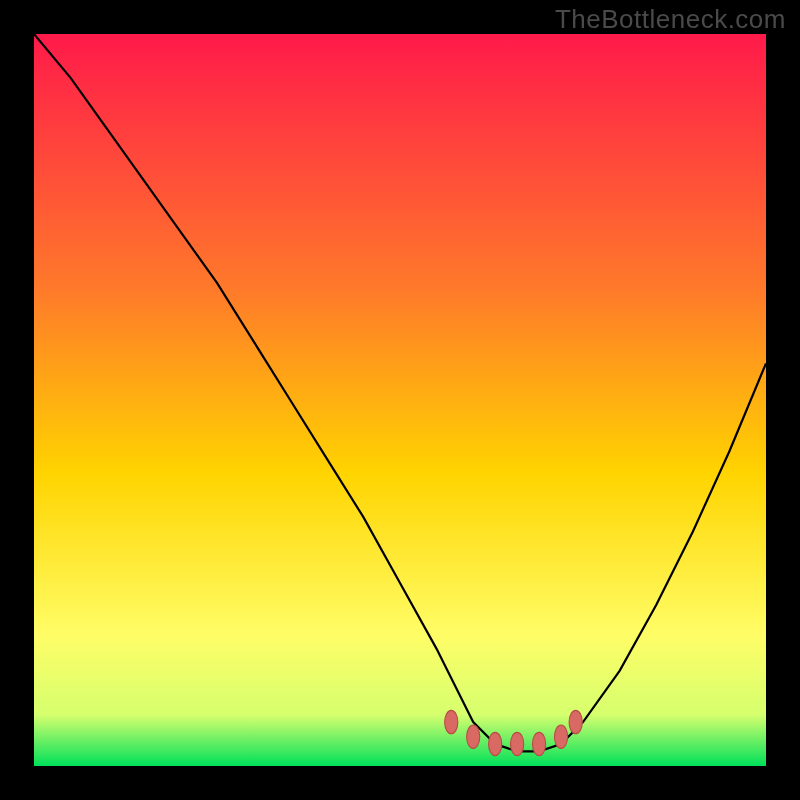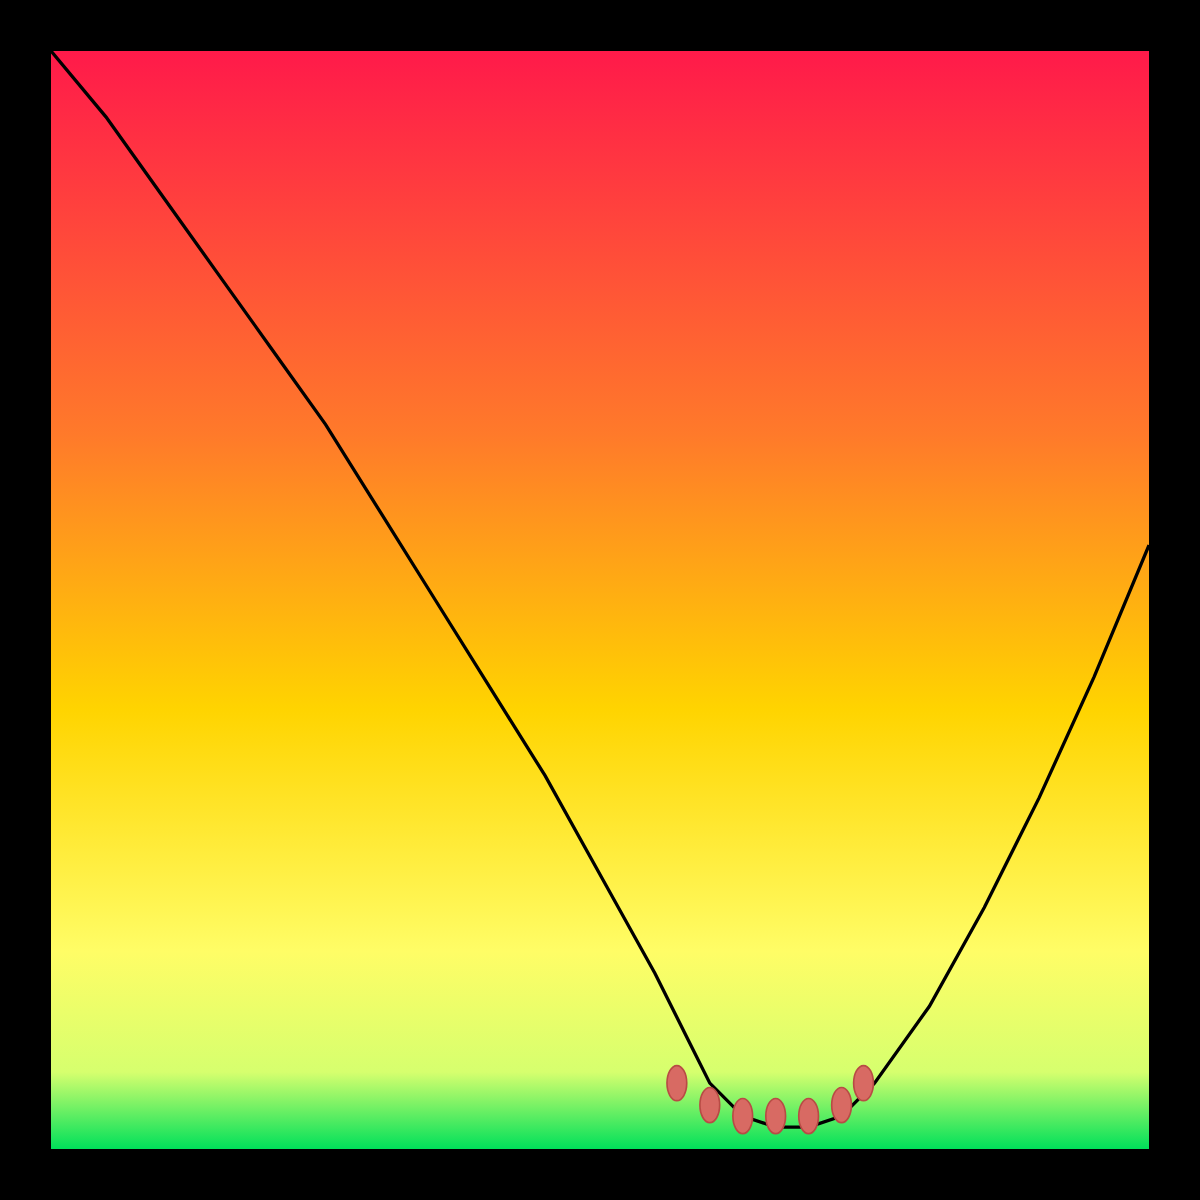--- a/index.html
+++ b/index.html
@@ -33,20 +33,21 @@
     top: 34px;
     width: 732px;
     height: 732px;
     display: block;
   }
 </style>
 </head>
 <body>
 
 <div class="frame">
+  <div class="watermark">TheBottleneck.com</div>
   <svg class="plot" viewBox="0 0 100 100" preserveAspectRatio="none">
     <defs>
       <linearGradient id="bg-grad" x1="0" y1="0" x2="0" y2="1">
         <stop id="g0" offset="0%" stop-color="#ff1a4a"></stop>
         <stop id="g1" offset="35%" stop-color="#ff7a2a"></stop>
         <stop id="g2" offset="60%" stop-color="#ffd400"></stop>
         <stop id="g3" offset="82%" stop-color="#fffd66"></stop>
         <stop id="g4" offset="93%" stop-color="#d6ff6e"></stop>
         <stop id="g5" offset="100%" stop-color="#00e05a"></stop>
       </linearGradient>

